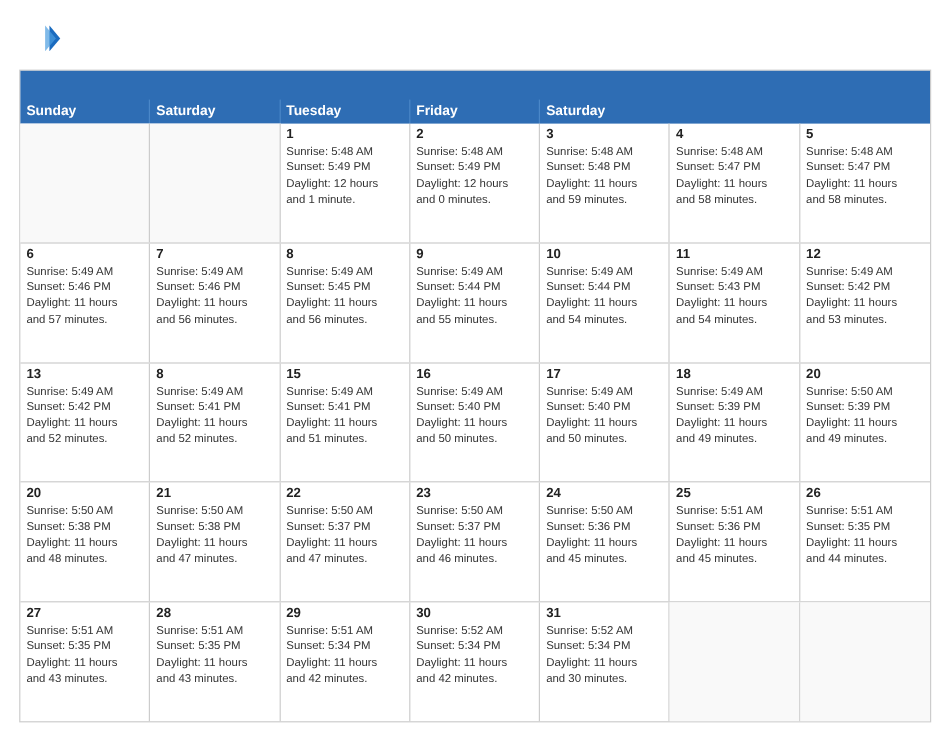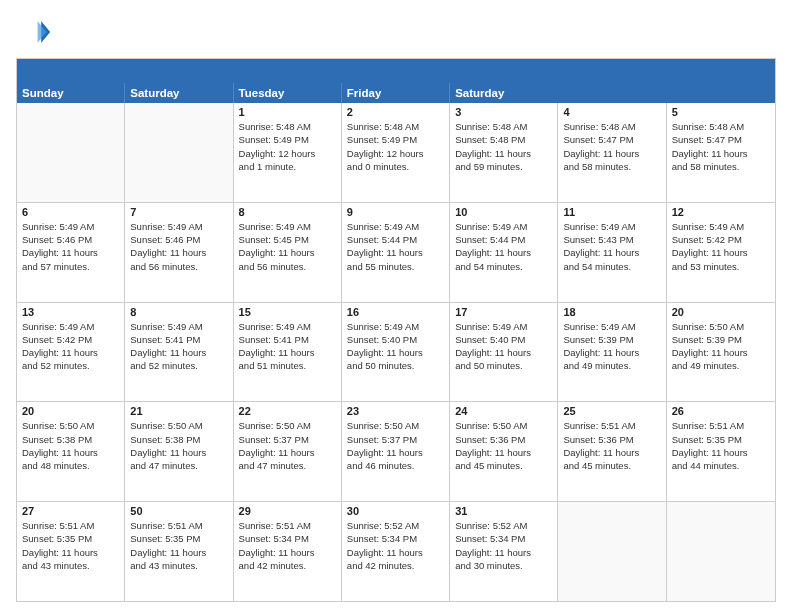--- a/index.html
+++ b/index.html
@@ -338,21 +338,21 @@
         </div>
         <div class="cal-row">
           <div class="cal-cell">
             <div class="day-num">27</div>
             <div class="cell-line">Sunrise: 5:51 AM</div>
             <div class="cell-line">Sunset: 5:35 PM</div>
             <div class="cell-line">Daylight: 11 hours</div>
             <div class="cell-line">and 43 minutes.</div>
           </div>
           <div class="cal-cell">
-            <div class="day-num">50</div>
+            <div class="day-num">28</div>
             <div class="cell-line">Sunrise: 5:51 AM</div>
             <div class="cell-line">Sunset: 5:35 PM</div>
             <div class="cell-line">Daylight: 11 hours</div>
             <div class="cell-line">and 43 minutes.</div>
           </div>
           <div class="cal-cell">
             <div class="day-num">29</div>
             <div class="cell-line">Sunrise: 5:51 AM</div>
             <div class="cell-line">Sunset: 5:34 PM</div>
             <div class="cell-line">Daylight: 11 hours</div>

